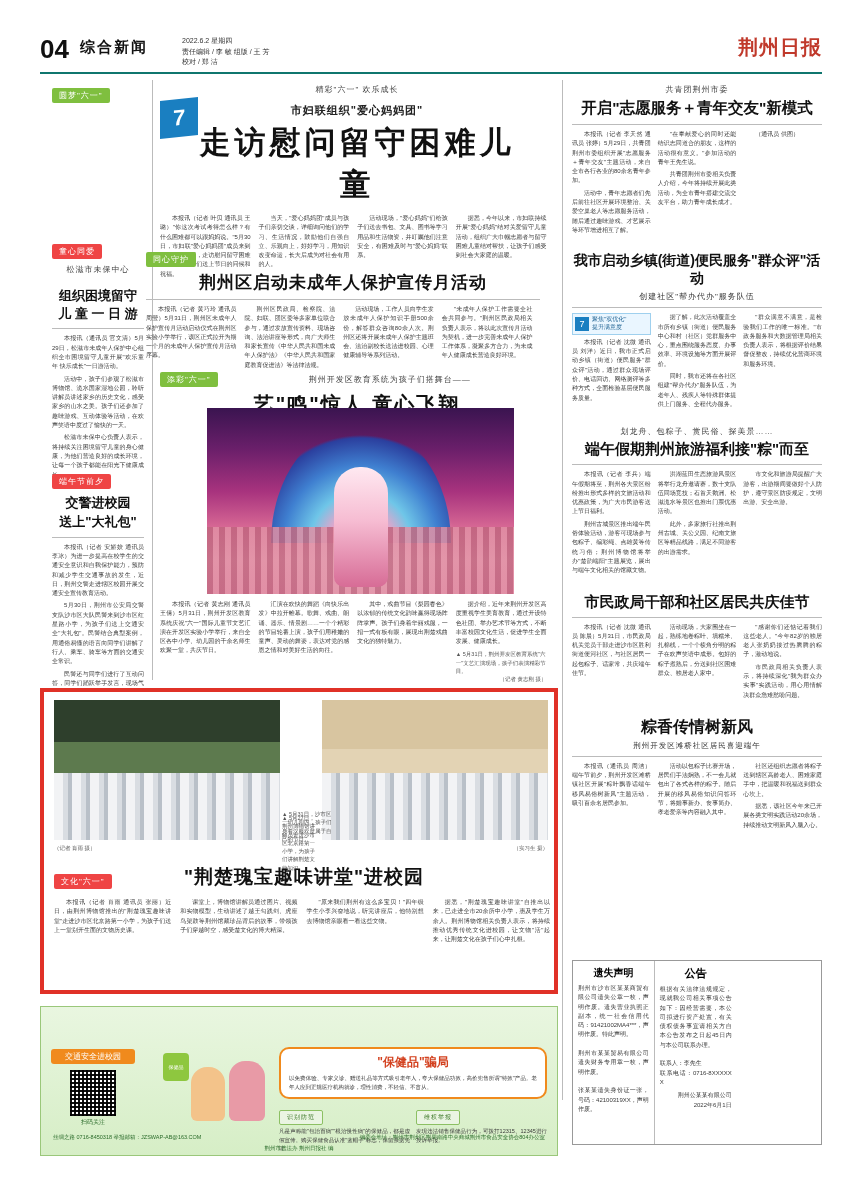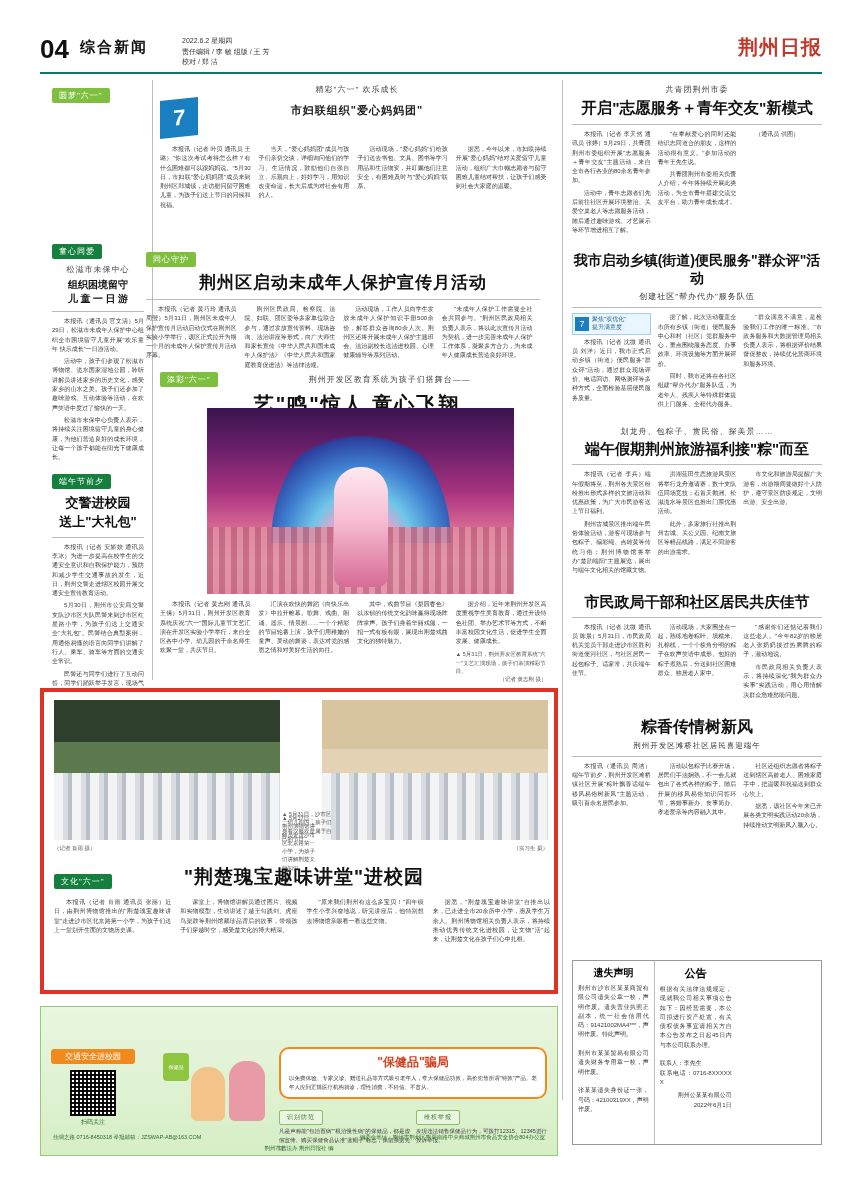--- a/index.html
+++ b/index.html
@@ -17,21 +17,21 @@
   .logo{position:absolute;right:0;top:-4px;font-size:20px;font-weight:bold;color:#c0392b;letter-spacing:1px;
         font-family:"DejaVu Serif",serif;}
   
   .col{position:absolute;}
   .vrule{position:absolute;background:#bbb;width:1px;}
   .hrule{position:absolute;background:#bbb;height:1px;}
   .tag{
     display:inline-block;background:#7fbf3f;color:#fff;font-size:8px;padding:2px 7px;
     border-radius:2px;letter-spacing:1px;
   }
-  .tag.green2{background:#15803d;}
+  .tag.green2{background:#ef4444;}
   .tag.outline{background:#eaf5e2;color:#3f7a2a;border:1px solid #8cc063;}
   .kicker{font-size:8px;color:#444;text-align:center;letter-spacing:1px;}
   .hl{font-weight:bold;color:#111;text-align:center;}
   .sub{font-size:9px;color:#333;text-align:center;letter-spacing:1px;}
   .body{font-size:6px;line-height:1.55;color:#3a3a3a;text-align:justify;
         word-break:break-all;}
   .body p{margin:0 0 3px 0;text-indent:12px;}
   .cap{font-size:5.5px;color:#555;line-height:1.5;}
   
   .mainhead{text-align:center;}
@@ -99,20 +99,21 @@
   <div class="vrule" style="left:562px;top:80px;height:1020px;"></div>
   <div class="vrule" style="left:152px;top:80px;height:600px;"></div>
 
   <div class="col" style="left:160px;top:84px;width:394px;">
     <div class="kicker">精彩"六一"  欢乐成长</div>
     <div style="display:flex;align-items:flex-start;margin-top:4px;">
       <div class="badge7">7</div>
       <div style="flex:1;">
         <div class="mainhead">
           <div class="t2">市妇联组织"爱心妈妈团"</div>
+          <div class="t3">走访慰问留守困难儿童</div>
         </div>
       </div>
       <div style="width:38px;"></div>
     </div>
     <div style="display:flex;gap:8px;margin-top:8px;">
       <div class="body" style="width:23%;">
           <p>本报讯（记者 叶贝 通讯员 王璐）"你这次考试考得怎么样？有什么困难都可以跟妈妈说。"5月30日，市妇联"爱心妈妈团"成员来到荆州区郢城镇，走访慰问留守困难儿童，为孩子们送上节日的问候和祝福。</p>
         </div>
       <div class="body" style="width:23%;">
           <p>当天，"爱心妈妈团"成员与孩子们亲切交谈，详细询问他们的学习、生活情况，鼓励他们自强自立、乐观向上，好好学习，用知识改变命运，长大后成为对社会有用的人。</p>
@@ -125,21 +126,21 @@
         </div>
     </div>
   </div>
   <div style="position:absolute;left:52px;top:84px;">
     <span class="tag">圆梦"六一"</span>
   </div>
 
   <div class="col" style="left:52px;top:240px;width:92px;">
     <div><span class="tag green2">童心同爱</span></div>
     <div class="kicker" style="margin-top:5px;">松滋市未保中心</div>
-    <div class="hl" style="font-size:10px;line-height:1.4;margin-top:3px;font-family:Liberation Serif, serif;">
+    <div class="hl" style="font-size:13px;line-height:1.4;margin-top:12px;">
       <div>组织困境留守</div>
       <div>儿 童 一 日 游</div>
     </div>
     <div class="hrule" style="position:relative;margin:5px 0;width:100%;"></div>
     <div class="body">
       <p>本报讯（通讯员 官文清）5月29日，松滋市未成年人保护中心组织全市困境留守儿童开展"欢乐童年 快乐成长"一日游活动。</p>
       <p>活动中，孩子们参观了松滋市博物馆、洈水国家湿地公园，聆听讲解员讲述家乡的历史文化，感受家乡的山水之美。孩子们还参加了趣味游戏、互动体验等活动，在欢声笑语中度过了愉快的一天。</p>
       <p>松滋市未保中心负责人表示，将持续关注困境留守儿童的身心健康，为他们营造良好的成长环境，让每一个孩子都能在阳光下健康成长。</p>
     </div>
   </div>

